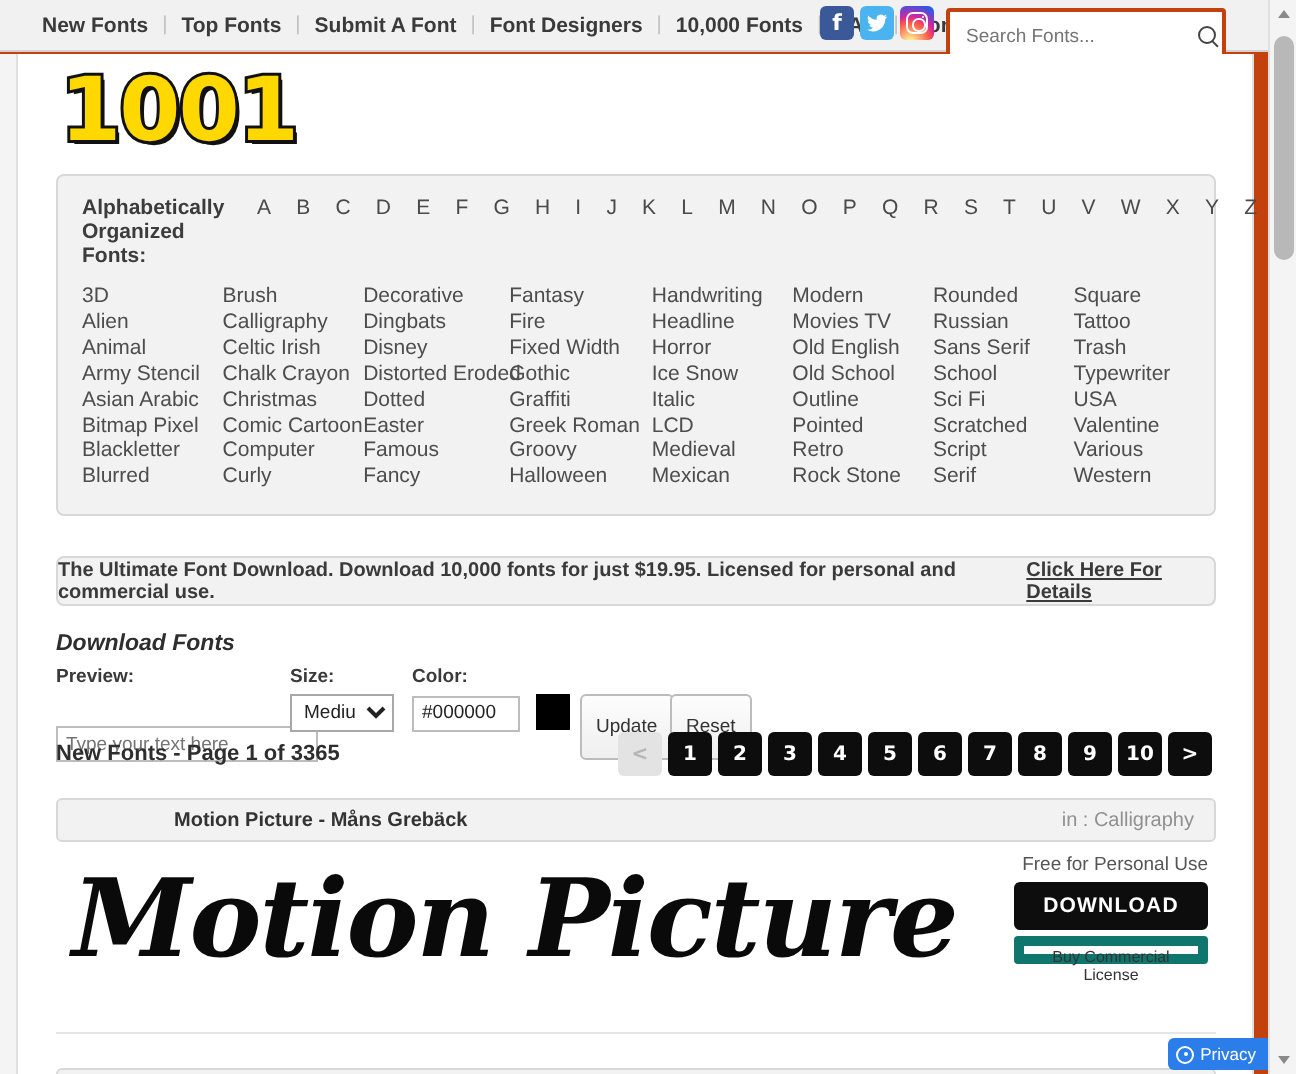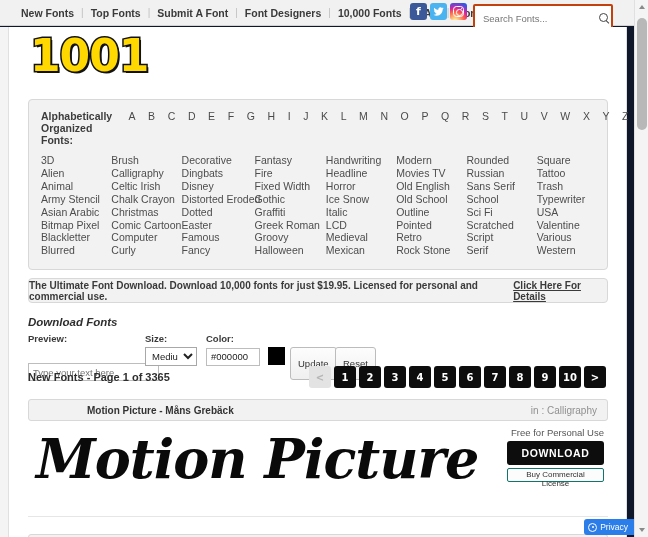--- a/index.html
+++ b/index.html
@@ -6,21 +6,21 @@
   html, body {
     margin: 0; padding: 0;
     width: 648px; height: 537px;
     overflow: hidden;
     background: #ffffff;
     font-family: "Liberation Sans", sans-serif;
   }
   #page {
     position: relative;
     width: 648px; height: 537px;
-    background: #0f172a;
+    background: #c2410c;
     overflow: hidden;
   }
 
   
   .topbar {
     position: absolute; top: 0; left: 0;
     width: 634px; height: 26px;
     background: #f1f1f1;
     border-bottom: 1px solid #d2d2d2;
     display: flex; align-items: center;
@@ -158,21 +158,21 @@
     font-family: "DejaVu Sans", sans-serif;
     font-weight: bold;
     font-size: 11px;
     letter-spacing: 1.5px;
     color: #111;
     line-height: 11px;
   }
 
   
   .panel {
-    position: absolute; left: 19px; top: 72px;
+    position: absolute; left: 19px; top: 60px;
     width: 580px;
     background: #f2f2f2;
     border: 1px solid #d8d8d8;
     border-radius: 4px;
   }
   .alpha-row {
     display: flex; align-items: baseline;
     padding: 10px 0 8px 12px;
     font-size: 10.5px;
     color: #4a4a4a;
@@ -335,21 +335,21 @@
     border: 0; border-radius: 3px;
     font-size: 10.5px; font-weight: bold;
     letter-spacing: 0.6px;
     cursor: pointer;
     font-family: "Liberation Sans", sans-serif;
   }
   .comm-btn {
     position: absolute; right: 22px; top: 441px;
     width: 97px; height: 14px;
     background: #fcfcfc;
-    border: 1px solid #0f766e;
+    border: 5px solid #0f766e;
     border-radius: 2px;
     font-size: 8px;
     color: #333;
     cursor: pointer;
     font-family: "Liberation Sans", sans-serif;
   }
   .row-rule {
     position: absolute; left: 19px;
     width: 580px; height: 1px;
     background: #e6e6e6;

